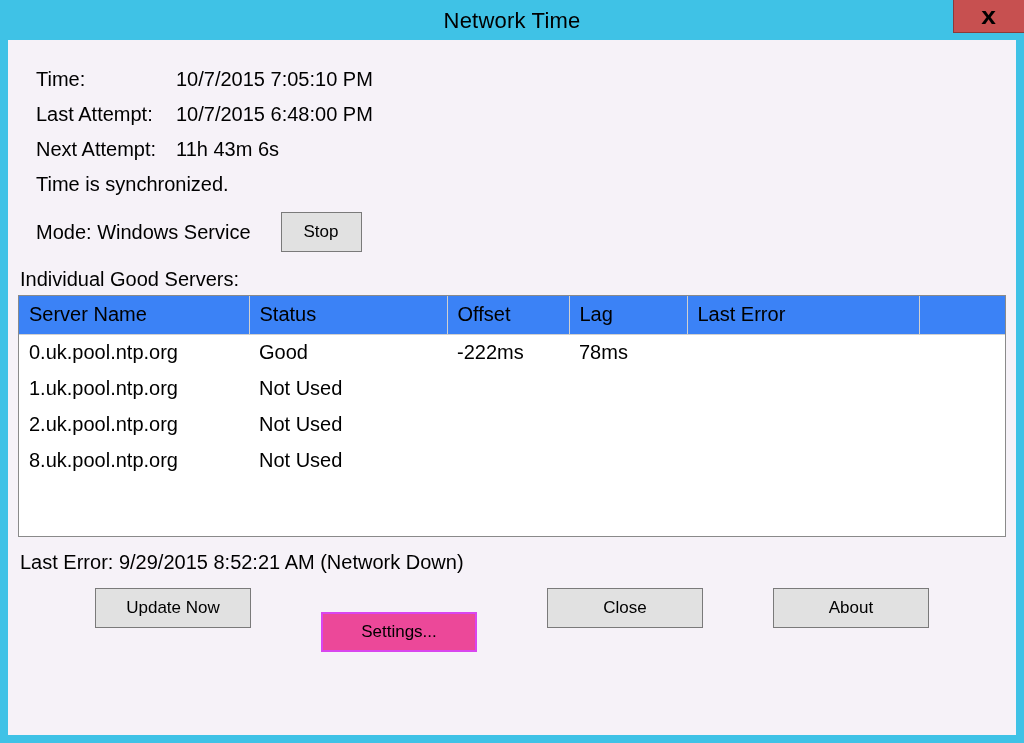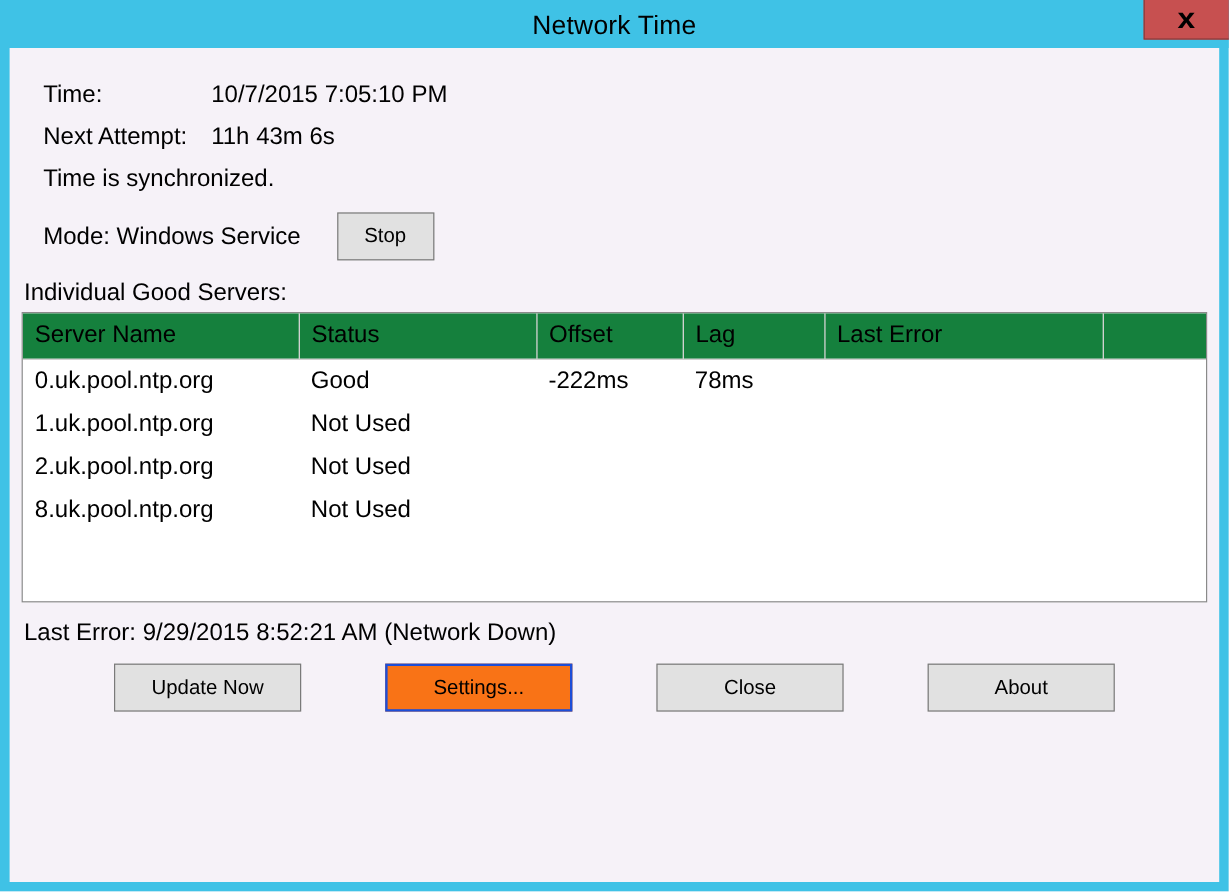--- a/index.html
+++ b/index.html
@@ -79,23 +79,24 @@
   .btn {
     font-family: inherit;
     font-size: 17px;
     height: 40px;
     padding: 0 22px;
     background: #e1e1e1;
     border: 1px solid #7a7a7a;
     cursor: pointer;
   }
   .btn.selected {
-    background: #f97316;
-    border: 2px solid #1d4ed8;
+    background: #ec4899;
+    border: 2px solid #d946ef;
     padding: 0 21px;
+    margin-top: 24px;
   }
   .servers-label {
     font-size: 20px;
     margin: 0 0 4px 2px;
   }
   .table-wrap {
     border: 1px solid #8a8a8a;
     background: #fff;
     height: 242px;
     overflow: hidden;
@@ -105,21 +106,21 @@
     border-collapse: collapse;
     font-size: 20px;
     table-layout: fixed;
   }
   table.servers th {
     text-align: left;
     font-weight: 400;
     padding: 6px 10px;
     border-right: 1px solid #d0d0d0;
     border-bottom: 1px solid #d0d0d0;
-    background: #15803d;
+    background: #3b82f6;
     height: 38px;
   }
   table.servers th:last-child { border-right: none; }
   table.servers td {
     padding: 2px 10px;
     height: 36px;
     white-space: nowrap;
   }
   col.c-name  { width: 230px; }
   col.c-status{ width: 198px; }
@@ -154,20 +155,24 @@
 
   <div class="client">
 
     <div class="info-block">
 
       <div class="info-row">
         <span class="info-label">Time:</span>
         <span class="info-value">10/7/2015 7:05:10 PM</span>
       </div>
 
+      <div class="info-row">
+        <span class="info-label">Last Attempt:</span>
+        <span class="info-value">10/7/2015 6:48:00 PM</span>
+      </div>
 
 
       <div class="info-row">
         <span class="info-label">Next Attempt:</span>
         <span class="info-value">11h 43m 6s</span>
       </div>
 
       <div class="status-line">Time is synchronized.</div>
 
       <div class="mode-row">

